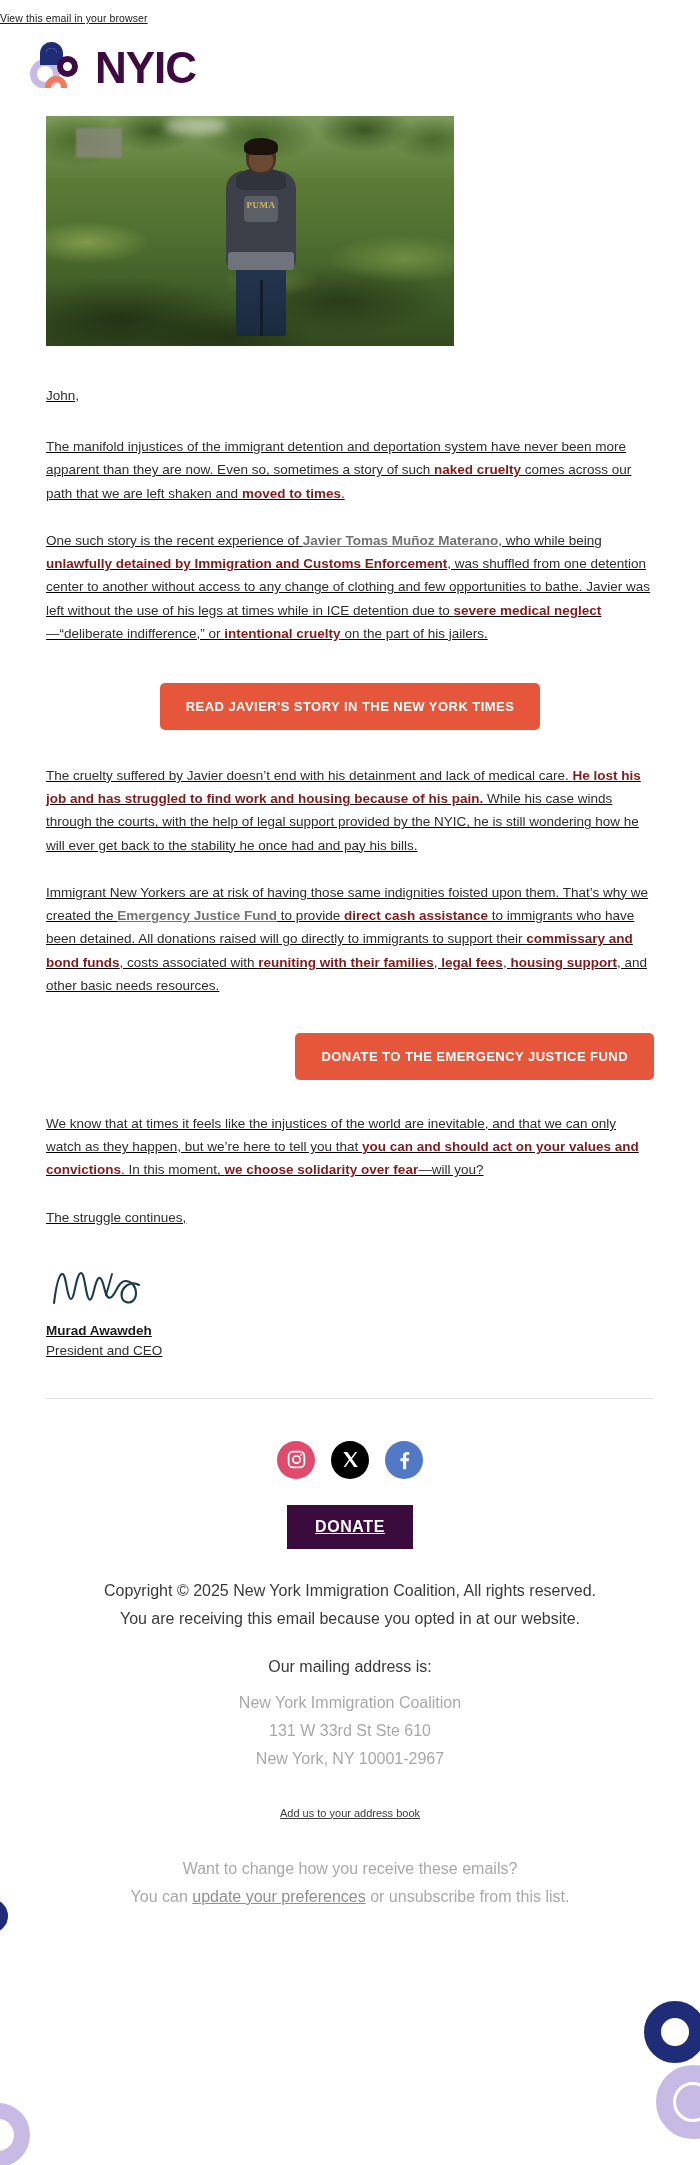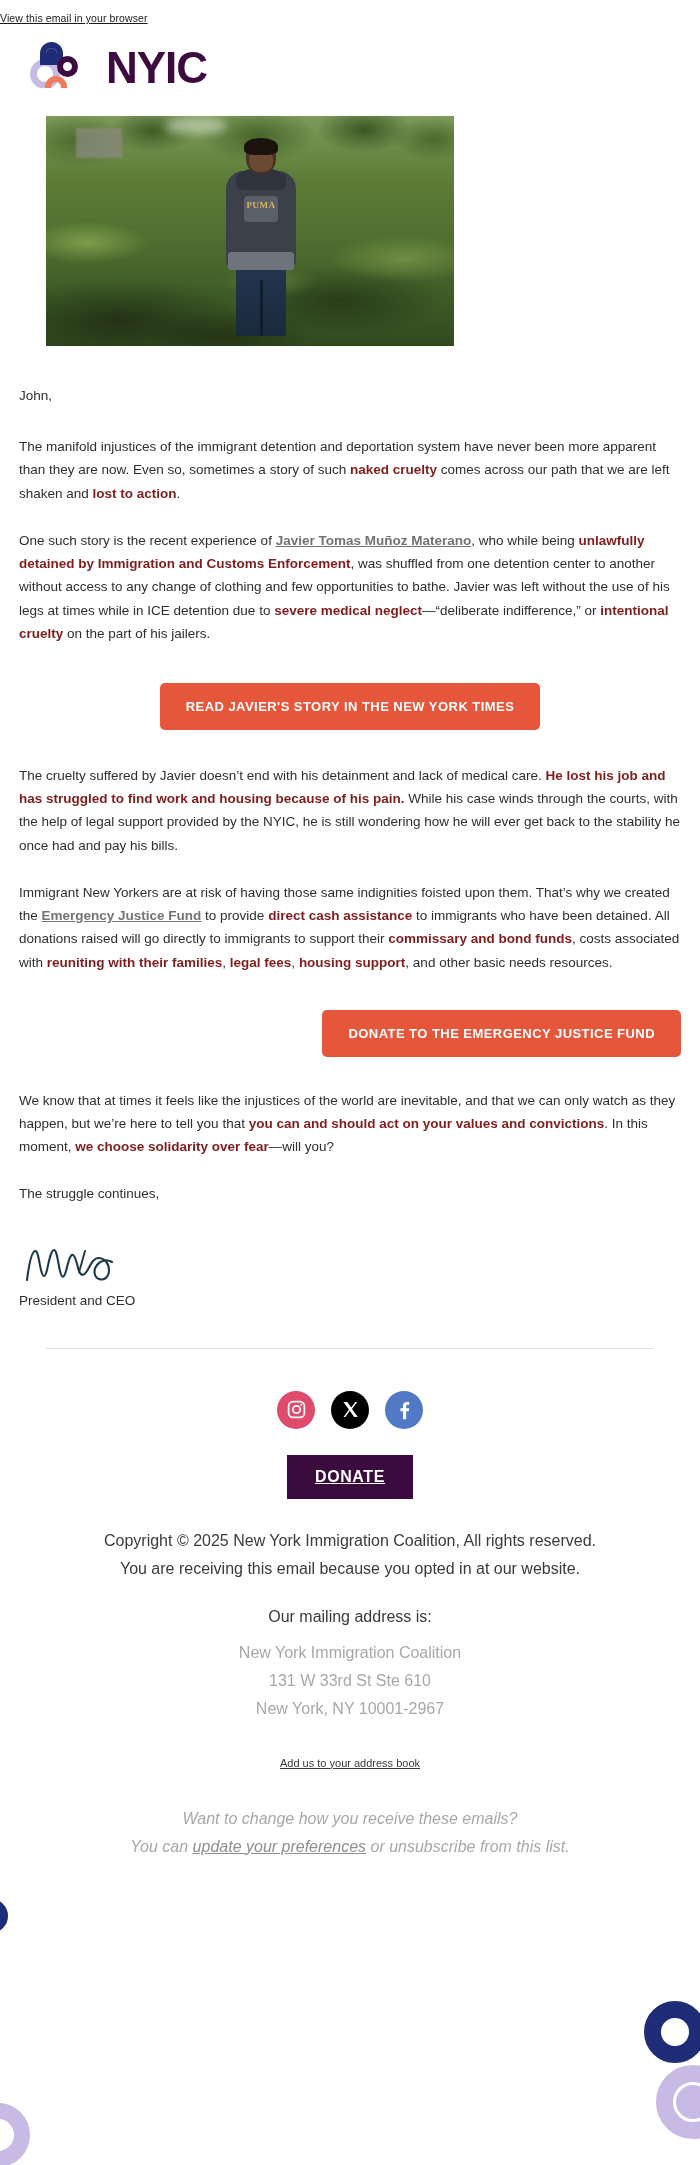--- a/index.html
+++ b/index.html
@@ -29,21 +29,21 @@
   }
 
   
   .header {
     padding: 12px 0 0 30px;
     height: 86px;
   }
   .logo {
     display: flex;
     align-items: center;
-    gap: 22px;
+    gap: 11px;
   }
   .logo-mark {
     width: 54px;
     height: 52px;
     position: relative;
     flex: 0 0 auto;
   }
   .ring { position: absolute; border-radius: 50%; }
   .ring-lav {
     left: 0px; top: 17px;
@@ -196,21 +196,21 @@
     background: linear-gradient(180deg, #23364f 0%, #1a2a3e 100%);
     border-radius: 4px 4px 2px 2px;
   }
   .p-legsplit {
     position: absolute; left: 38px; top: 140px;
     width: 3px; height: 56px;
     background: #121d2c;
   }
 
   
-  .content { padding: 0 19px; }
+  .content { padding: 0 46px; text-decoration: underline; }
   p.para {
     font-size: 13.5px;
     line-height: 1.72;
     color: #2e2e2e;
     margin: 0;
   }
   .greeting { padding-top: 38px; }
   .gap-28 { height: 28px; }
   .gap-24 { height: 24px; }
   b, strong { font-weight: bold; color: #7f1d1d; }
@@ -300,21 +300,21 @@
   .foot-pad-2 { padding-top: 20px; }
   .foot-pad-3 { padding-top: 8px; }
   .foot-link {
     color: #3a3a3a;
   }
   .foot-link-muted {
     color: #8f8f8f;
     text-decoration: underline;
   }
   .addr-link-wrap { text-align: center; padding-top: 30px; }
-  .prefs-wrap { text-align: center; padding-top: 34px; padding-bottom: 40px; font-style: italic; }
+  .prefs-wrap { text-align: center; padding-top: 34px; padding-bottom: 40px; }
 
   
   .deco { position: absolute; pointer-events: none; }
   .deco-ring { border-radius: 50%; position: absolute; }
   .deco-br { right: -34px; bottom: 10px; width: 150px; height: 150px; }
   .d1 { right: 28px; bottom: 92px; width: 62px; height: 62px; border: 17px solid #1f2d78; }
   .d2 { right: 4px;  bottom: 16px; width: 74px; height: 74px; border: 17px solid #c7bbe6; }
   .d3 { right: 24px; bottom: 36px; width: 34px; height: 34px; background: #c7bbe6; }
   .deco-bl { left: -40px; bottom: -10px; width: 120px; height: 120px; }
   .d4 { left: 6px; bottom: 8px; width: 64px; height: 64px; border: 16px solid #c7bbe6; }
@@ -364,21 +364,21 @@
     </div>
   </div>
 </div>
 
 <div class="content">
 
   <p class="para greeting">John,</p>
 
   <div class="gap-28"></div>
 
-  <p class="para"><span>The manifold injustices of the immigrant detention and deportation system have never been more apparent than they are now. Even so, sometimes a story of such </span><b>naked cruelty</b><span> comes across our path that we are left shaken and </span><b>lost to action</b><span>.</span></p>
+  <p class="para"><span>The manifold injustices of the immigrant detention and deportation system have never been more apparent than they are now. Even so, sometimes a story of such </span><b>naked cruelty</b><span> comes across our path that we are left shaken and </span><b>moved to times</b><span>.</span></p>
 
   <div class="gap-24"></div>
 
   <p class="para"><span>One such story is the recent experience of </span><a class="inline-link" href="#">Javier Tomas Muñoz Materano</a><span>, who while being </span><b>unlawfully detained by Immigration and Customs Enforcement</b><span>, was shuffled from one detention center to another without access to any change of clothing and few opportunities to bathe. Javier was left without the use of his legs at times while in ICE detention due to </span><b>severe medical neglect</b><span>—“deliberate indifference,” or </span><b>intentional cruelty</b><span> on the part of his jailers.</span></p>
 
   <div class="cta-wrap cta-1">
     <a class="cta" href="#">READ JAVIER'S STORY IN THE NEW YORK TIMES</a>
   </div>
 
   <p class="para"><span>The cruelty suffered by Javier doesn’t end with his detainment and lack of medical care. </span><b>He lost his job and has struggled to find work and housing because of his pain.</b><span> While his case winds through the courts, with the help of legal support provided by the NYIC, he is still wondering how he will ever get back to the stability he once had and pay his bills.</span></p>
@@ -395,20 +395,21 @@
 
   <div class="gap-24"></div>
 
   <p class="para">The struggle continues,</p>
 
   <div class="sig-block">
     <svg class="sig-svg" width="140" height="52" viewBox="0 0 140 52">
       <path d="M8 44 C10 28, 13 16, 16 15 C19 14, 20 26, 22 34 C24 42, 26 42, 28 34 C30 25, 32 14, 35 14 C38 14, 39 27, 41 35 C43 43, 45 42, 47 35 C49 27, 51 18, 54 19 C57 20, 58 30, 60 35 C62 40, 65 40, 68 35 C71 30, 74 22, 79 22 C86 22, 90 28, 90 34 C90 41, 85 45, 80 43 C75 41, 74 34, 78 29 C82 24, 88 23, 93 26" fill="none" stroke="#1d3a4a" stroke-width="2.1" stroke-linecap="round" stroke-linejoin="round"></path>
       <path d="M60 36 C62 30, 64 22, 66 15" fill="none" stroke="#1d3a4a" stroke-width="1.9" stroke-linecap="round"></path>
     </svg>
+    <div class="sig-name">Murad Awawdeh</div>
     <div class="sig-title">President and CEO</div>
   </div>
 </div>
 
 <div class="divider"></div>
 
 <div class="socials">
   <span class="soc soc-ig">
     <svg width="21" height="21" viewBox="0 0 24 24" fill="none" stroke="#ffffff" stroke-width="2">
       <rect x="3" y="3" width="18" height="18" rx="5"></rect>

